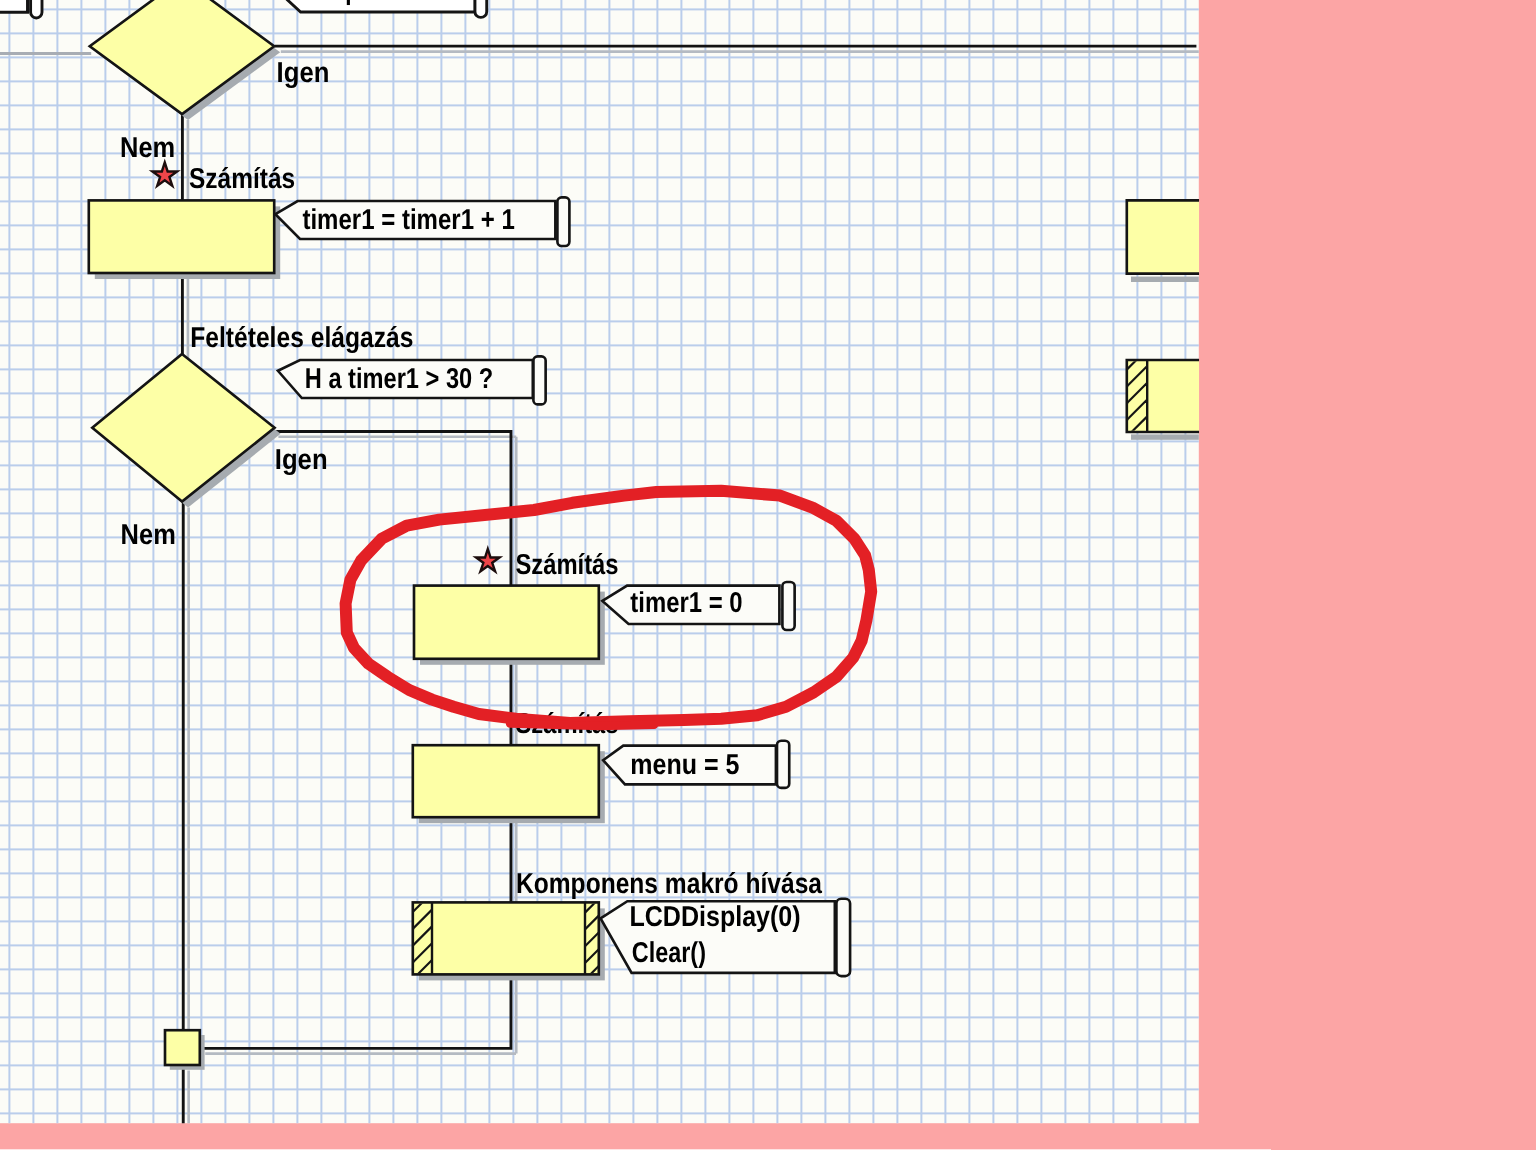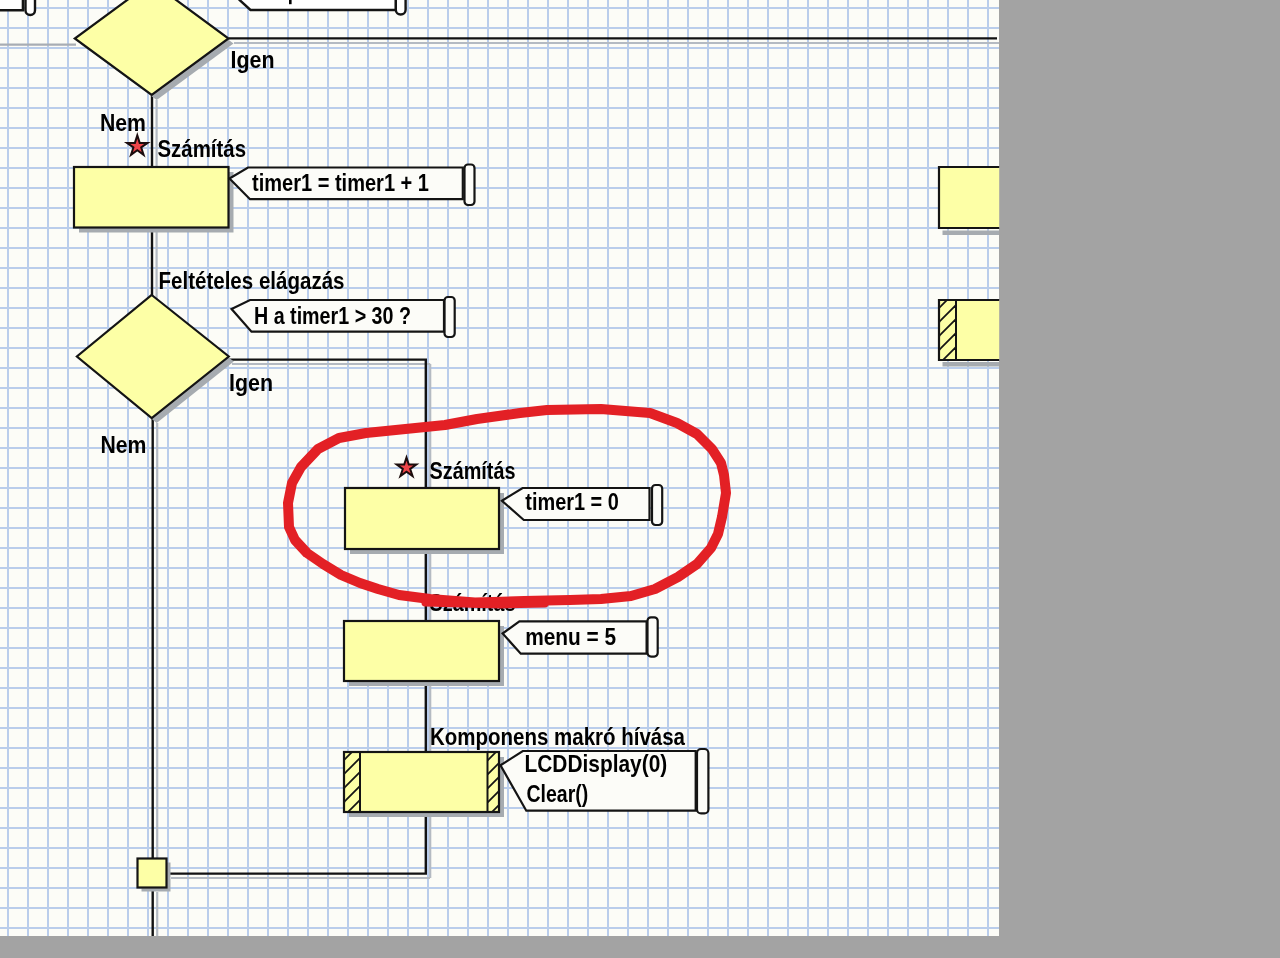--- a/index.html
+++ b/index.html
@@ -1,16 +1,16 @@
 <!DOCTYPE html>
 <html><head>
 <meta charset="utf-8">
 <style>
 html,body{margin:0;padding:0;background:#fff;}
-.page{position:relative;width:1280px;height:958px;background:#a3a3a3;overflow:hidden;
+.page{position:relative;width:1280px;height:958px;background:#fca5a5;overflow:hidden;
   font-family:"Liberation Sans", sans-serif;}
 .canvas{position:absolute;left:0;top:0;width:999px;height:936px;background-color:#fcfcf7;
   background-image:linear-gradient(to right,#bacdeb 2px,transparent 2px),
                    linear-gradient(to bottom,#bacdeb 2px,transparent 2px);
   background-size:20px 20px;background-position:7px 7px;}
 svg{position:absolute;left:0;top:0;}
 text{font-family:"Liberation Sans", sans-serif;font-weight:bold;font-size:24px;fill:#000;}
 </style>
 </head>
 <body>

